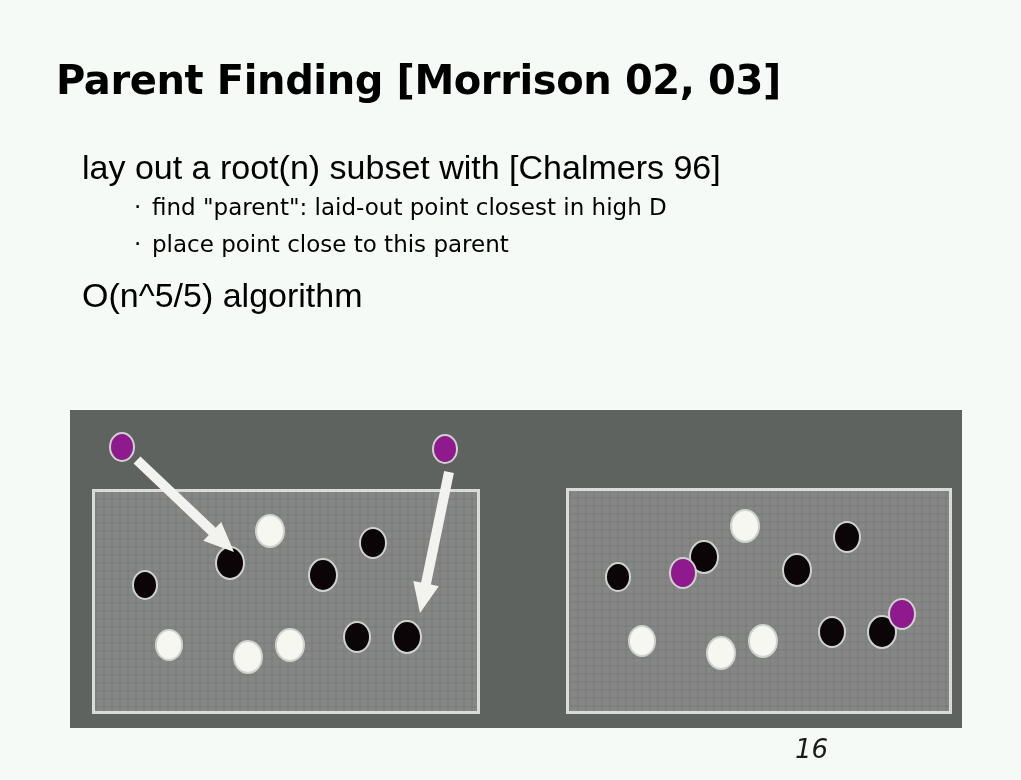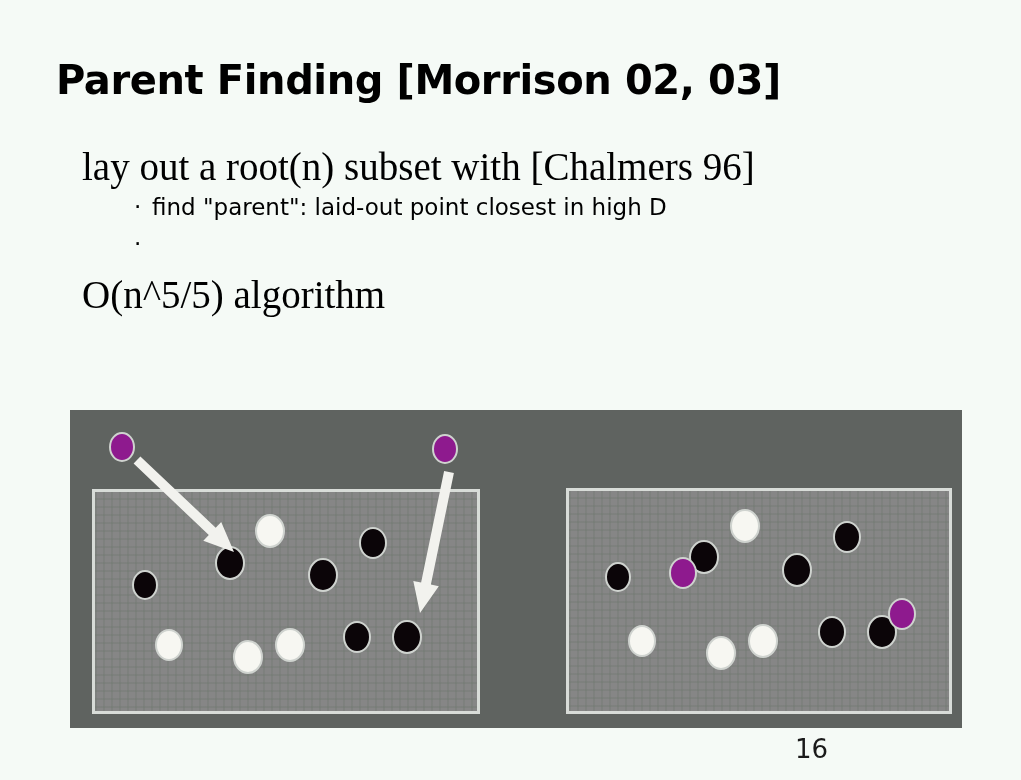--- a/index.html
+++ b/index.html
@@ -39,22 +39,22 @@
   }
 
   
   .body-block {
     position: absolute;
     left: 82px;
     top: 145px;
     width: 880px;
   }
   .lvl1 {
-    font-family: Liberation Serif, serif;
-    font-size: 39px;
+    font-family: Liberation Sans, sans-serif;
+    font-size: 34px;
     line-height: 44px;
     color: #000000;
     white-space: nowrap;
   }
   .lvl2 {
     font-family: "DejaVu Sans", sans-serif;
     font-size: 23px;
     line-height: 37px;
     color: #000000;
     white-space: nowrap;
@@ -122,37 +122,39 @@
     pointer-events: none;
   }
 
   .page-number {
     position: absolute;
     right: 28px;
     bottom: 16px;
     font-family: "DejaVu Sans", sans-serif;
     font-size: 26px;
     color: #1a1a1a;
+    font-style: italic;
   }
 </style>
 </head>
 <body>
 
 <div id="slide">
 
   <div class="slide-title">Parent Finding [Morrison 02, 03]</div>
 
   <div class="body-block">
     <div class="lvl1">lay out a root(n) subset with [Chalmers 96]</div>
     <div class="lvl2">
       <span class="bullet">·</span>
       <span>find "parent": laid-out point closest in high D</span>
     </div>
     <div class="lvl2">
       <span class="bullet">·</span>
+      <span>place point close to this parent</span>
     </div>
     <div class="lvl1 last">O(n^5/5) algorithm</div>
   </div>
 
   <div class="figure">
 
     <div class="panel" id="panel-left"></div>
     <div class="panel" id="panel-right"></div>
 
     <div id="dot-layer">

